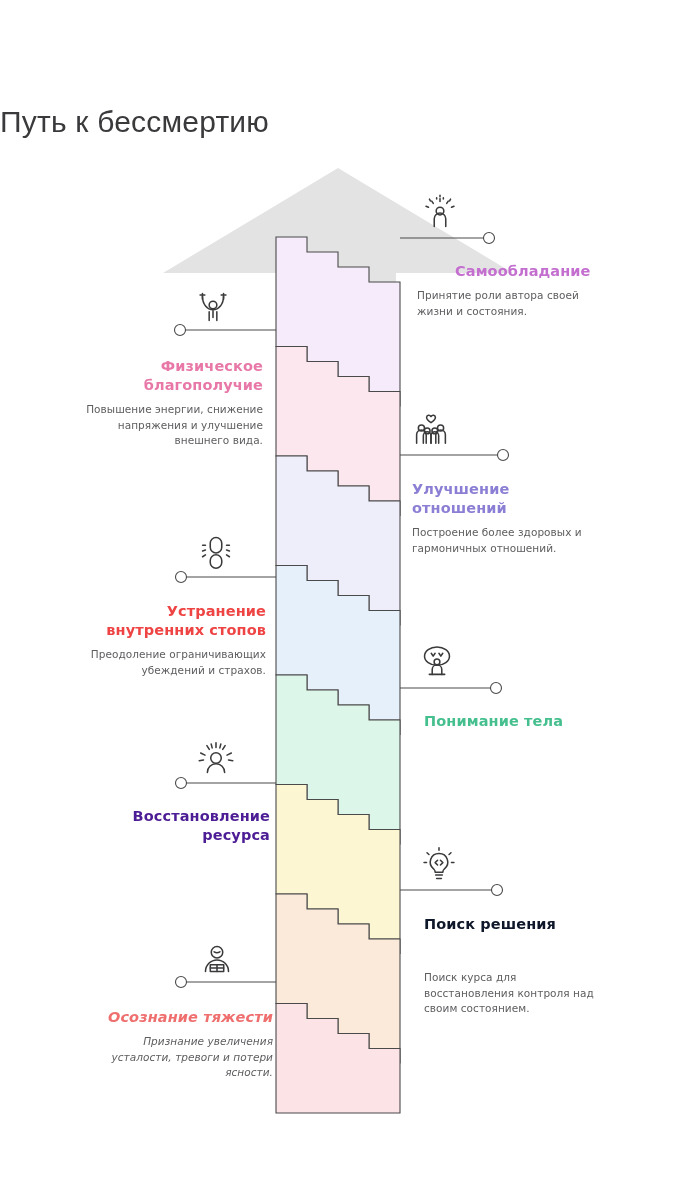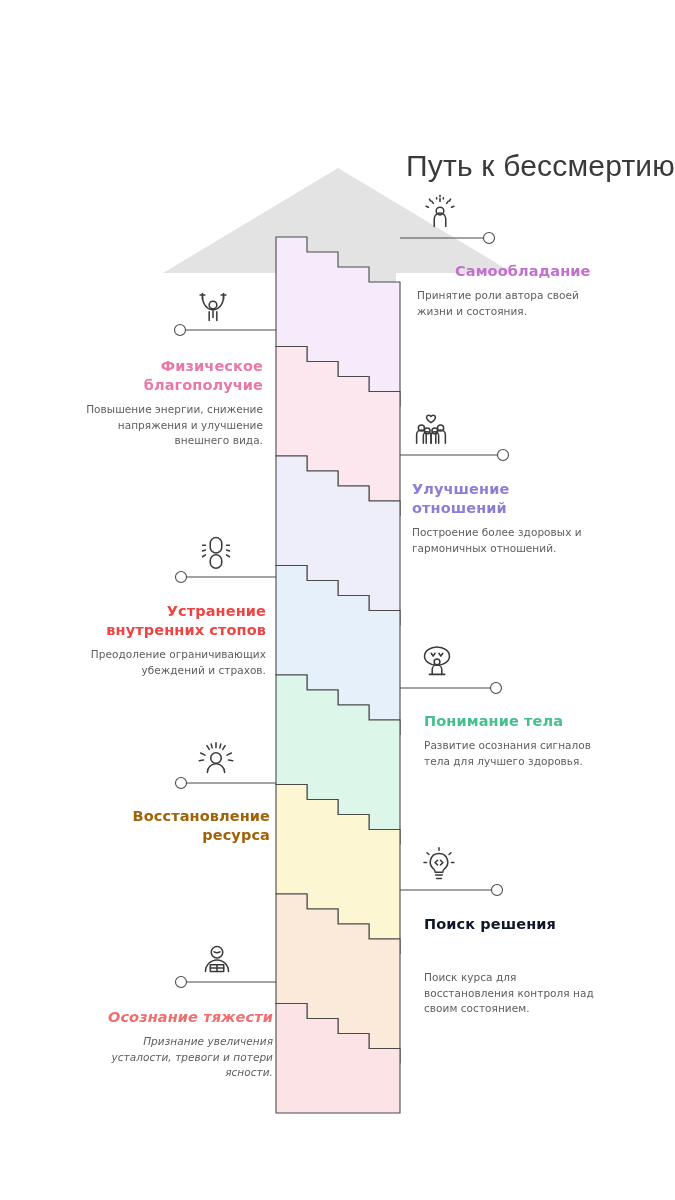--- a/index.html
+++ b/index.html
@@ -4,23 +4,23 @@
 <style>
   html,body{margin:0;padding:0;}
   body{
     width:675px;height:1200px;background:#ffffff;
     font-family:"DejaVu Sans","Liberation Sans",sans-serif;
     overflow:hidden;position:relative;
   }
   #page{position:relative;width:675px;height:1200px;}
 
   .title{
-    position:absolute;left:0;top:105px;width:675px;text-align:right;
+    position:absolute;left:0;top:105px;width:675px;text-align:left;
     font-family:"Liberation Sans","DejaVu Sans",sans-serif;
-    font-size:30px;color:#3a3a3c;letter-spacing:.2px;font-weight:400;margin-top:44px;
+    font-size:30px;color:#3a3a3c;letter-spacing:.2px;font-weight:400;
   }
 
   #stairs{position:absolute;left:0;top:0;width:675px;height:1200px;}
 
   .block{position:absolute;width:178px;}
   .block.left{text-align:right;}
   .block.right{text-align:left;}
 
   .b-title{
     font-family:"DejaVu Sans","Liberation Sans",sans-serif;
@@ -90,24 +90,23 @@
       <div class="block right" style="top: 480px; left: 412px;">
         <div class="b-title" style="color: rgb(138, 127, 212);">Улучшение отношений</div>
         <div class="b-desc" style="color: rgb(93, 93, 96);">Построение более здоровых и гармоничных отношений.</div>
       </div>
       <div class="block left" style="top: 602px; left: 88px;">
         <div class="b-title" style="color: #ef4444;">Устранение внутренних стопов</div>
         <div class="b-desc" style="color: rgb(93, 93, 96);">Преодоление ограничивающих убеждений и страхов.</div>
       </div>
       <div class="block right" style="top: 712px; left: 424px;">
         <div class="b-title" style="color: rgb(69, 191, 142);">Понимание тела</div>
-        <div class="b-desc" style="color: rgb(93, 93, 96);">Развитие осознания сигналов тела для лучшего здоровья.</div>
       </div>
       <div class="block left" style="top: 807px; left: 92px;">
-        <div class="b-title" style="color: #a16207;">Восстановление ресурса</div>
+        <div class="b-title" style="color: #4c1d95;">Восстановление ресурса</div>
       </div>
       <div class="block right" style="top: 915px; left: 424px;">
         <div class="b-title" style="color: #0f172a;">Поиск решения</div>
         <div class="b-desc" style="color: rgb(93, 93, 96); margin-top: 36px;">Поиск курса для восстановления контроля над своим состоянием.</div>
       </div>
       <div class="block left" style="top: 1008px; left: 95px; font-style: italic;">
         <div class="b-title" style="color: rgb(239, 111, 111);">Осознание тяжести</div>
         <div class="b-desc" style="color: rgb(93, 93, 96);">Признание увеличения усталости, тревоги и потери ясности.</div>
       </div>
     </div>

